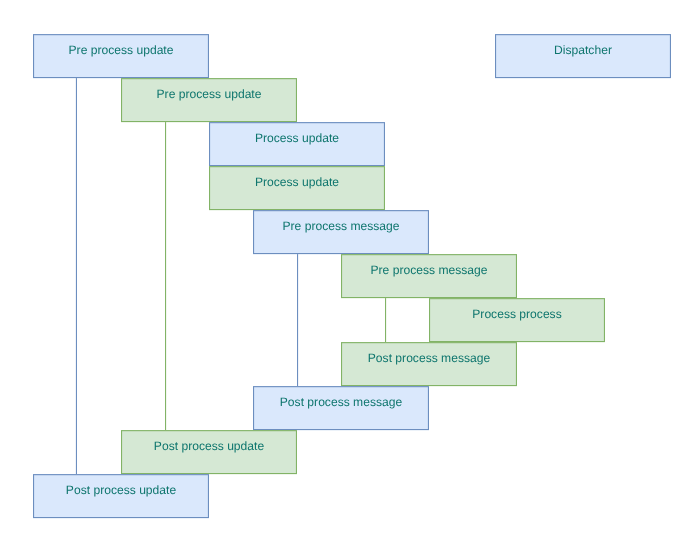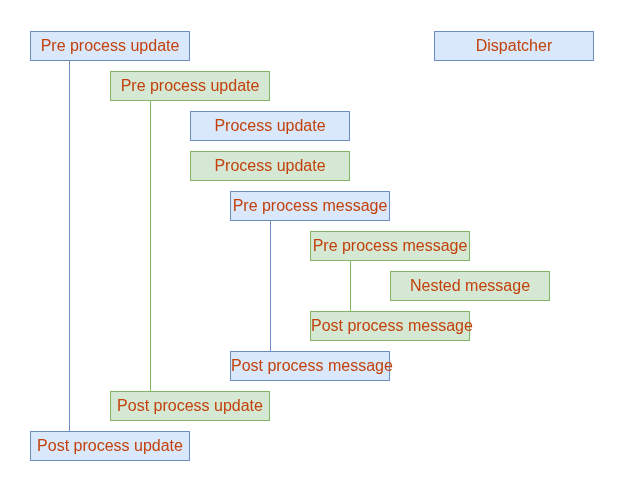--- a/index.html
+++ b/index.html
@@ -12,25 +12,25 @@
     width: 621px;
     height: 491px;
     background: #ffffff;
     font-family: "Liberation Sans", sans-serif;
     overflow: hidden;
   }
   .node {
     position: absolute;
     box-sizing: border-box;
     width: 160px;
-    height: 30px;
+    height: 40px;
     line-height: 28px;
     text-align: center;
-    font-size: 16px;
-    color: #c2410c;
+    font-size: 11px;
+    color: #0f766e;
     border-width: 1px;
     border-style: solid;
     white-space: nowrap;
     z-index: 2;
   }
   .node.blue {
     background: #dae8fc;
     border-color: #6c8ebf;
   }
   .node.green {
@@ -54,20 +54,20 @@
   <div class="conn green" style="left:150px; top:101px; height:290px;"></div>
   <div class="conn blue" style="left:270px; top:221px; height:130px;"></div>
   <div class="conn green" style="left:350px; top:261px; height:50px;"></div>
 
   <div class="node blue" style="left:30px;  top:31px;">Pre process update</div>
   <div class="node green" style="left:110px; top:71px;">Pre process update</div>
   <div class="node blue" style="left:190px; top:111px;">Process update</div>
   <div class="node green" style="left:190px; top:151px;">Process update</div>
   <div class="node blue" style="left:230px; top:191px;">Pre process message</div>
   <div class="node green" style="left:310px; top:231px;">Pre process message</div>
-  <div class="node green" style="left:390px; top:271px;">Nested message</div>
+  <div class="node green" style="left:390px; top:271px;">Process process</div>
   <div class="node green" style="left:310px; top:311px;">Post process message</div>
   <div class="node blue" style="left:230px; top:351px;">Post process message</div>
   <div class="node green" style="left:110px; top:391px;">Post process update</div>
   <div class="node blue" style="left:30px;  top:431px;">Post process update</div>
 
-  <div class="node blue" style="left:434px; top:31px;">Dispatcher</div>
+  <div class="node blue" style="left:450px; top:31px;">Dispatcher</div>
 </div>
 
 </body></html>

